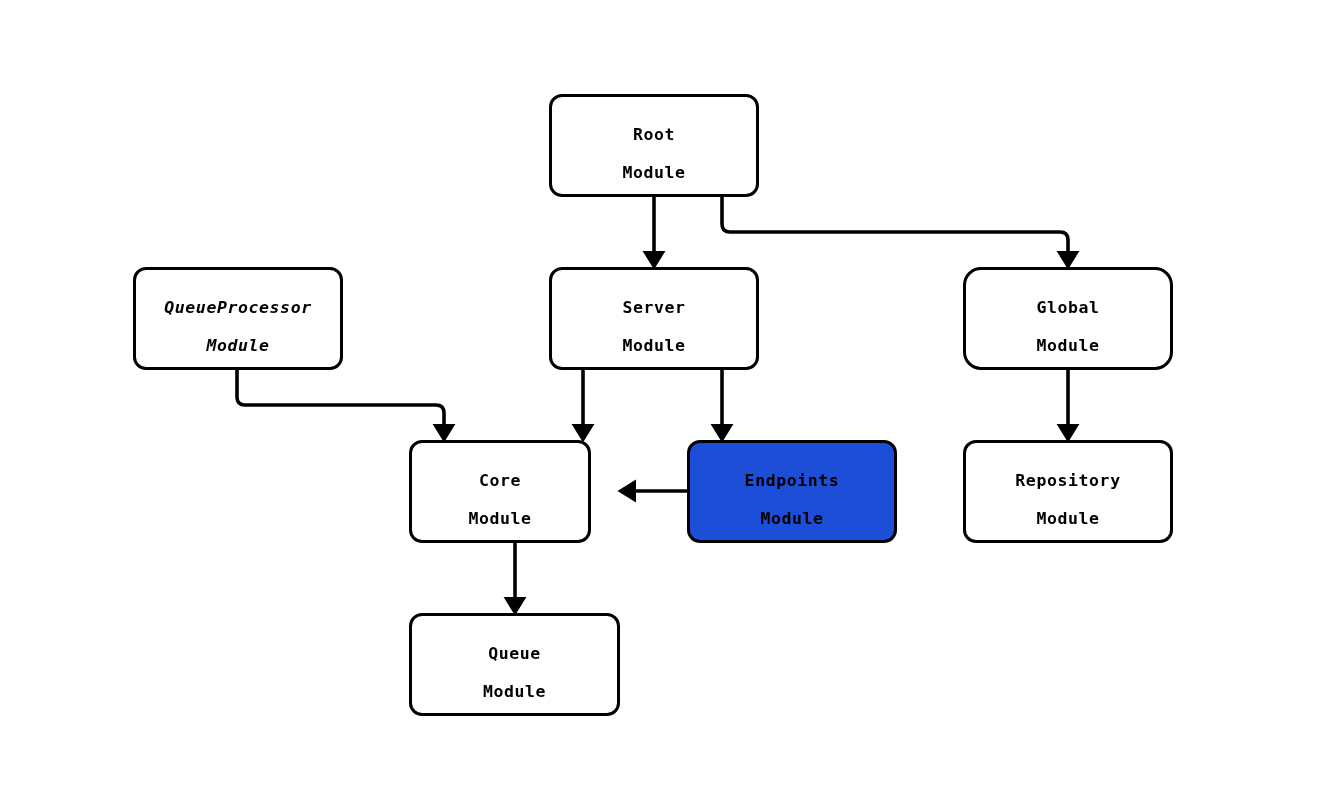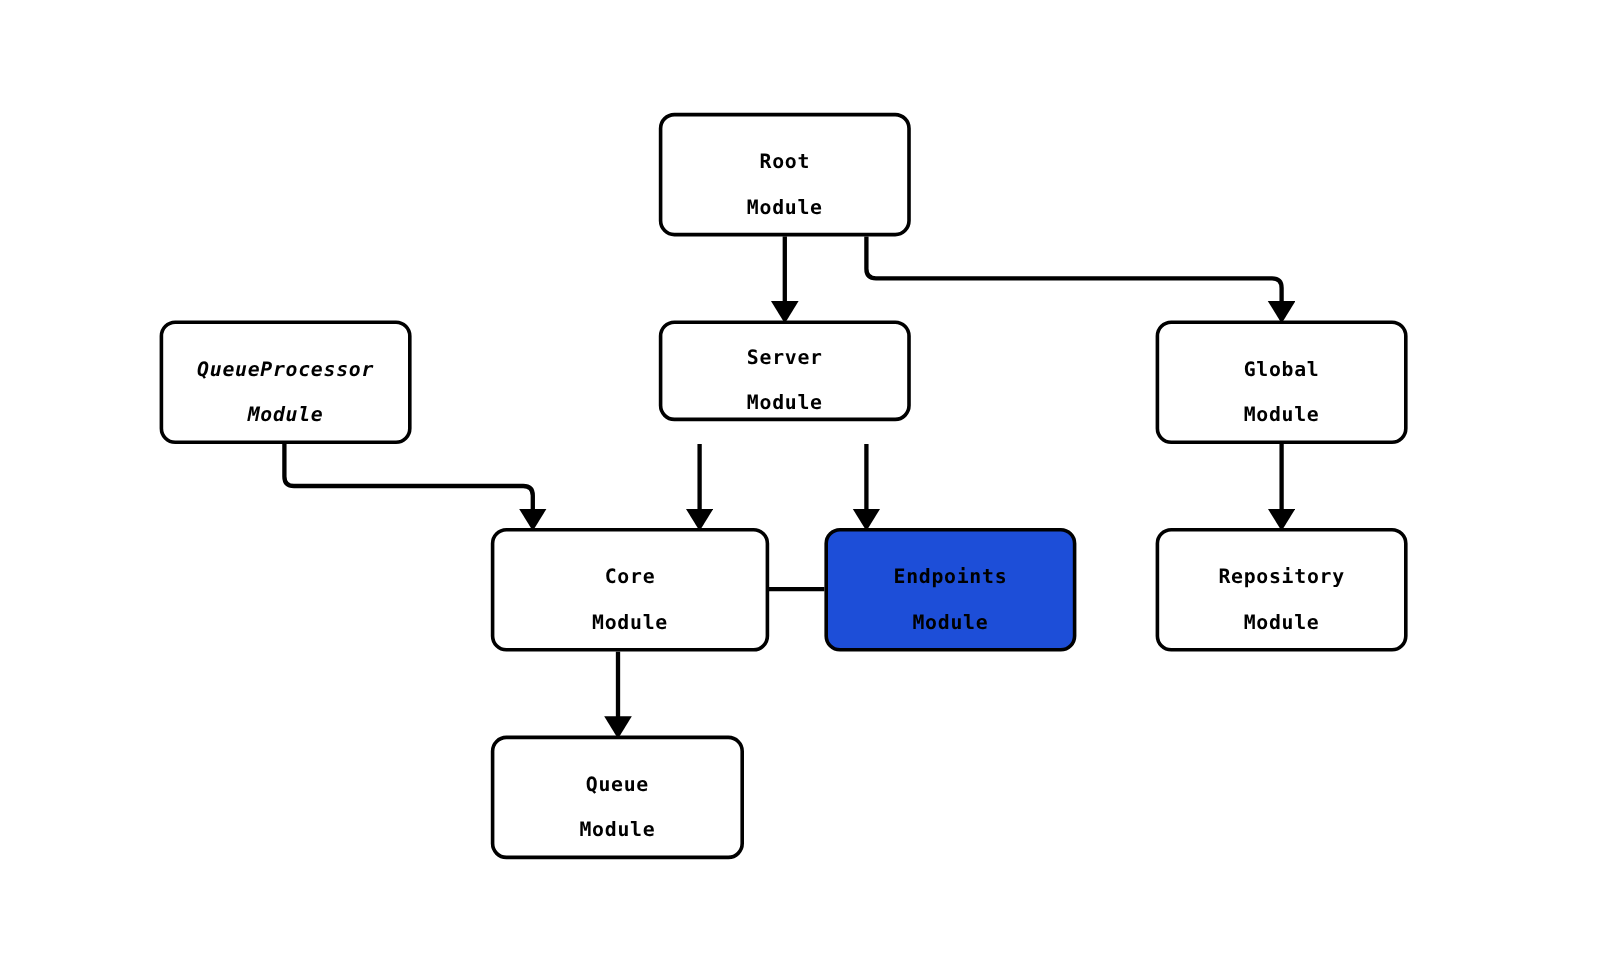--- a/index.html
+++ b/index.html
@@ -73,29 +73,29 @@
 
   <div id="nodes-layer">
       <div class="node" style="left: 549px; top: 94px; width: 210px; height: 103px; border-color: rgb(0, 0, 0); background: rgb(255, 255, 255);">
         <div class="node-line">Root</div>
         <div class="node-line">Module</div>
       </div>
       <div class="node" style="left: 133px; top: 267px; width: 210px; height: 103px; border-color: rgb(0, 0, 0); background: rgb(255, 255, 255); font-style: italic;">
         <div class="node-line">QueueProcessor</div>
         <div class="node-line">Module</div>
       </div>
-      <div class="node" style="left: 549px; top: 267px; width: 210px; height: 84px; border-color: rgb(0, 0, 0); background: rgb(255, 255, 255);">
+      <div class="node" style="left: 549px; top: 267px; width: 210px; height: 103px; border-color: rgb(0, 0, 0); background: rgb(255, 255, 255);">
         <div class="node-line">Server</div>
         <div class="node-line">Module</div>
       </div>
-      <div class="node" style="left: 963px; top: 267px; width: 210px; height: 103px; border-color: rgb(0, 0, 0); background: rgb(255, 255, 255);">
+      <div class="node" style="left: 963px; top: 267px; width: 210px; height: 103px; border-color: rgb(0, 0, 0); background: rgb(255, 255, 255); border-radius: 18px;">
         <div class="node-line">Global</div>
         <div class="node-line">Module</div>
       </div>
-      <div class="node" style="left: 409px; top: 440px; width: 232px; height: 103px; border-color: rgb(0, 0, 0); background: rgb(255, 255, 255);">
+      <div class="node" style="left: 409px; top: 440px; width: 182px; height: 103px; border-color: rgb(0, 0, 0); background: rgb(255, 255, 255);">
         <div class="node-line">Core</div>
         <div class="node-line">Module</div>
       </div>
       <div class="node" style="left: 687px; top: 440px; width: 210px; height: 103px; border-color: rgb(0, 0, 0); background: #1d4ed8;">
         <div class="node-line">Endpoints</div>
         <div class="node-line">Module</div>
       </div>
       <div class="node" style="left: 963px; top: 440px; width: 210px; height: 103px; border-color: rgb(0, 0, 0); background: rgb(255, 255, 255);">
         <div class="node-line">Repository</div>
         <div class="node-line">Module</div>

